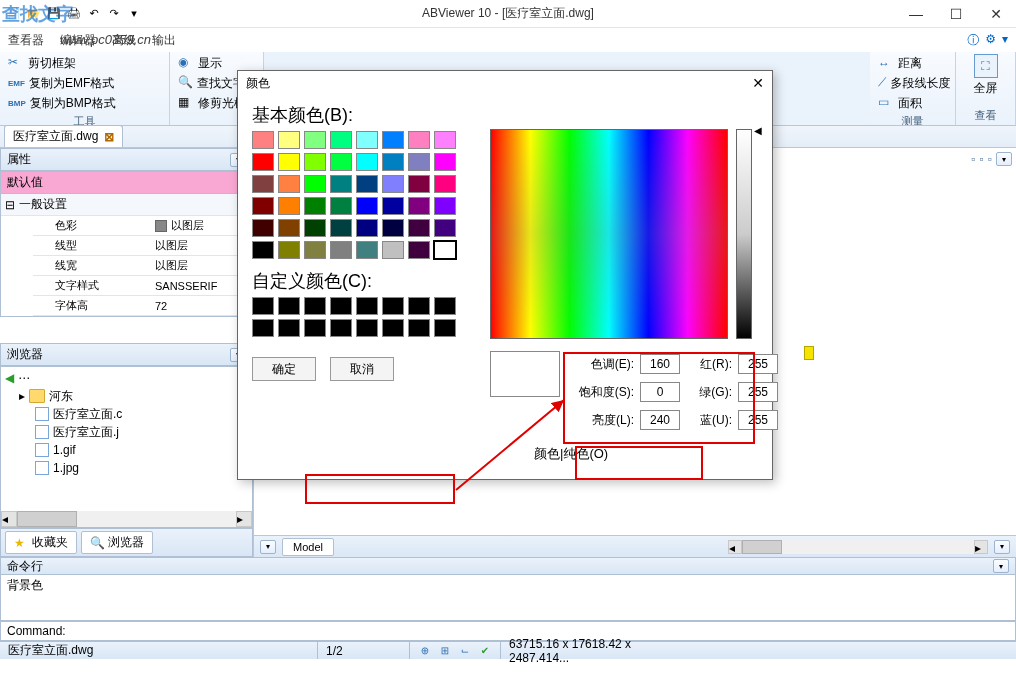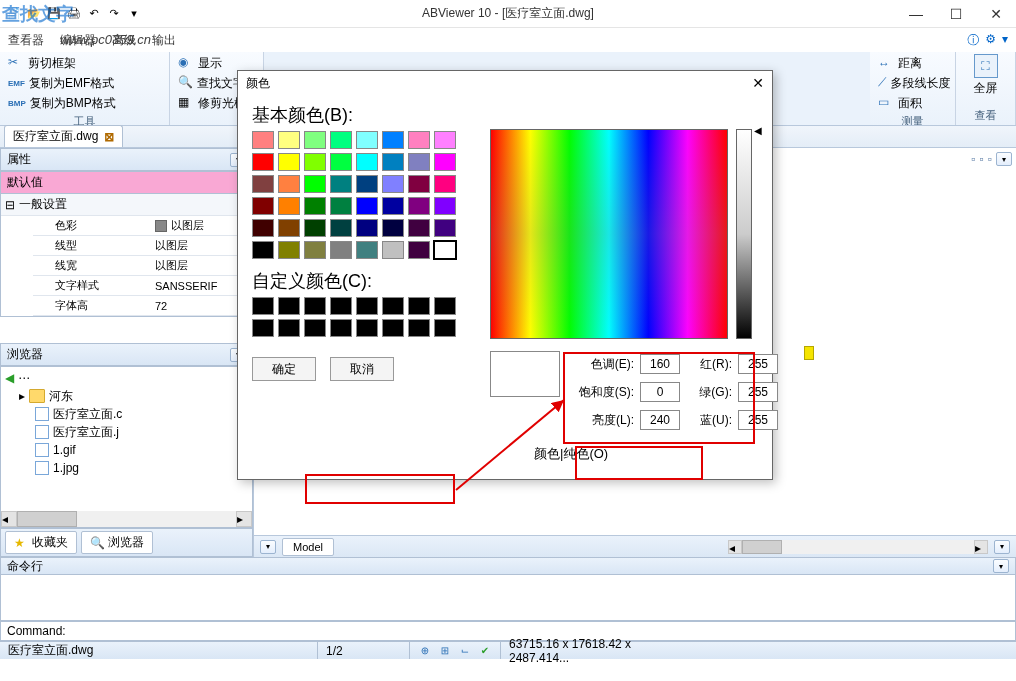--- a/index.html
+++ b/index.html
@@ -325,20 +325,21 @@
       <span class="dd" style="width:16px;height:14px;border:1px solid #9cb4d0;background:linear-gradient(#fbfdff,#e4eefc);border-radius:2px;font-size:8px;display:flex;align-items:center;justify-content:center">▾</span>
     </div>
   </div>
 </div>
 
 <div class="cmd-hdr">
   <span>命令行</span>
   <span class="dd">▾</span>
 </div>
 <div class="cmd-body">
+  <div>背景色</div>
 </div>
 <div class="cmd-line">
   <span>Command:</span>
 </div>
 
 <div class="statusbar">
   <div class="status-seg" style="width:318px">医疗室立面.dwg</div>
   <div class="status-seg" style="width:92px">1/2</div>
   <div class="status-seg">
     <div class="status-icons">

